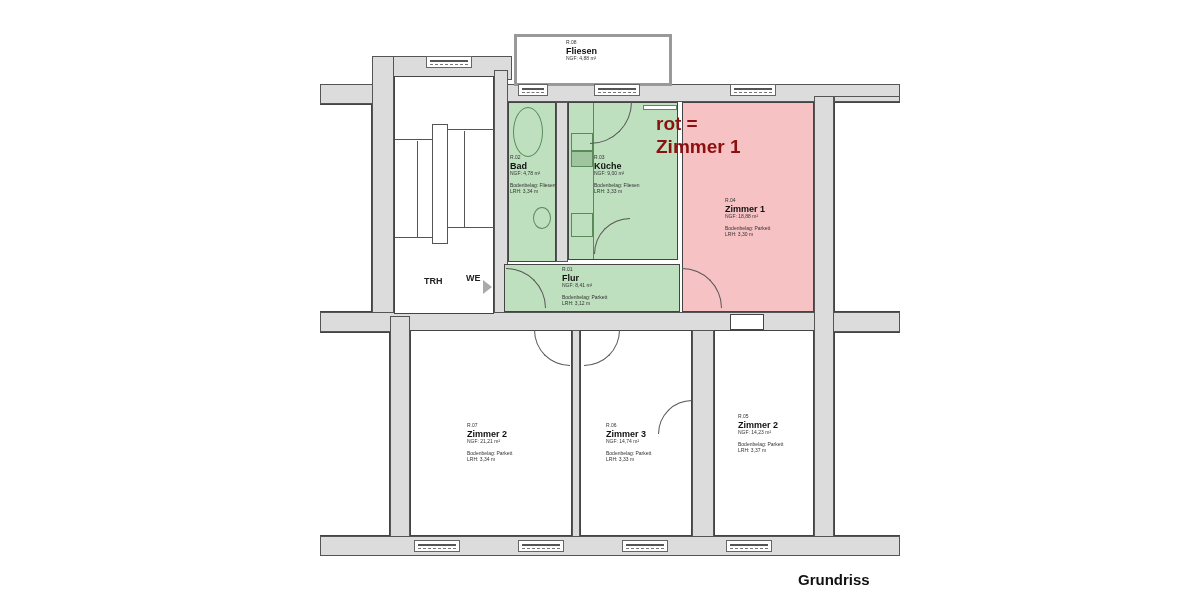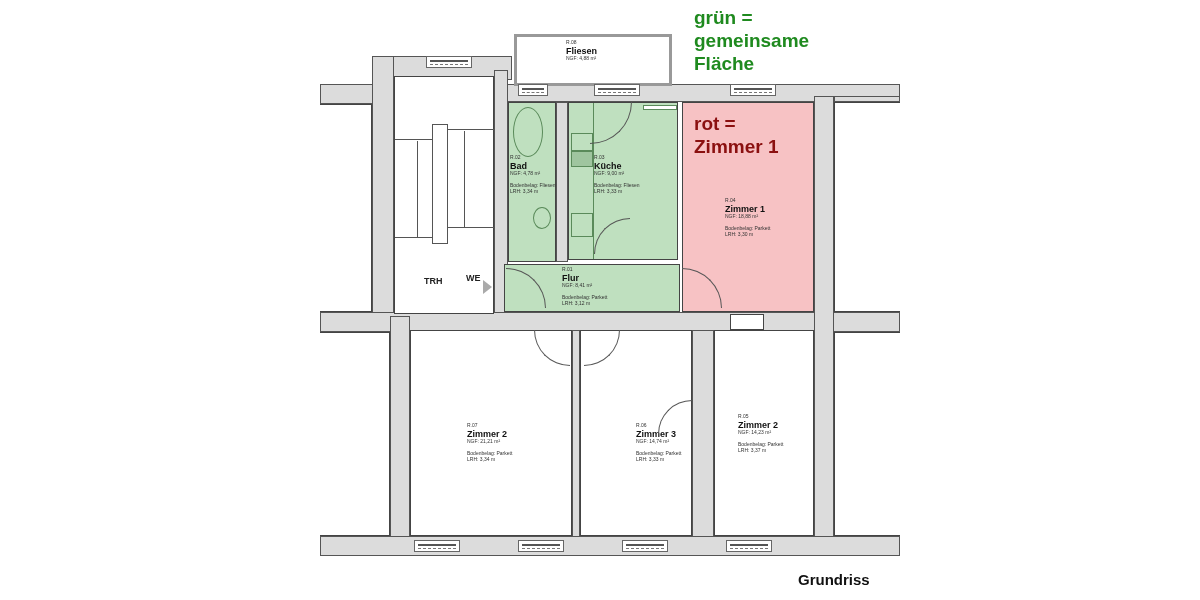--- a/index.html
+++ b/index.html
@@ -8,21 +8,21 @@
   .wall { position:absolute; background:#dcdcdc; border:1px solid #555; box-sizing:border-box; }
   .room { position:absolute; box-sizing:border-box; border:1.5px solid #444; background:#ffffff; }
   .room.green { background:#bfe0bf; }
   .room.red { background:#f7c2c4; }
   .label { position:absolute; color:#222; line-height:1.15; }
   .label .rno { font-size:5px; color:#333; }
   .label .rname { font-size:9px; font-weight:bold; color:#111; }
   .label .ngp { font-size:5px; color:#333; }
   .label .meta { font-size:5px; color:#333; margin-top:6px; }
   .legend-green { position:absolute; left:694px; top:6px; color:#1f8a1f; font-weight:bold; font-size:19px; line-height:23px; }
-  .legend-red { position:absolute; left:694px; top:112px; color:#8b1010; font-weight:bold; font-size:19px; line-height:23px; }
+  .legend-red { position:absolute; left:656px; top:112px; color:#8b1010; font-weight:bold; font-size:19px; line-height:23px; }
   .grundriss { position:absolute; left:798px; top:571px; font-weight:bold; font-size:15px; color:#111; }
   .window { position:absolute; width:46px; height:12px; background:#fff; border:1px solid #666; box-sizing:border-box; }
   .window::before { content:""; position:absolute; left:3px; right:3px; top:3px; height:2px; background:#555; }
   .window::after { content:""; position:absolute; left:3px; right:3px; bottom:2px; border-top:1px dashed #777; }
   .door-arc { position:absolute; border:1px solid #555; box-sizing:border-box; }
   .txt { position:absolute; font-weight:bold; font-size:9px; color:#222; }
 </style>
 </head>
 <body>
 
@@ -115,21 +115,21 @@
   <div class="label" style="left:467px;top:423px;">
     <div class="rno">R.07</div>
     <div class="rname">Zimmer 2</div>
     <div class="ngp">NGF: 21,21 m²</div>
     <div class="meta">Bodenbelag: Parkett</div>
     <div class="ngp">LRH: 3,34 m</div>
   </div>
   <div class="door-arc" style="left:534px;top:330px;width:36px;height:36px;border-radius:0 0 0 36px;border-top:none;border-right:none;"></div>
 
   <div class="room" style="left:580px;top:330px;width:112px;height:206px;"></div>
-  <div class="label" style="left:606px;top:423px;margin-left:30px;">
+  <div class="label" style="left:606px;top:423px;">
     <div class="rno">R.06</div>
     <div class="rname">Zimmer 3</div>
     <div class="ngp">NGF: 14,74 m²</div>
     <div class="meta">Bodenbelag: Parkett</div>
     <div class="ngp">LRH: 3,33 m</div>
   </div>
   <div class="door-arc" style="left:584px;top:330px;width:36px;height:36px;border-radius:0 0 36px 0;border-top:none;border-left:none;"></div>
   <div class="door-arc" style="left:658px;top:400px;width:34px;height:34px;border-radius:34px 0 0 0;border-bottom:none;border-right:none;"></div>
 
   <div class="room" style="left:714px;top:330px;width:100px;height:206px;"></div>
@@ -151,24 +151,19 @@
   <div class="window" style="left:426px;top:56px;"></div>
   <div class="window" style="left:594px;top:84px;"></div>
   <div class="window" style="left:730px;top:84px;"></div>
   <div class="window" style="left:518px;top:84px;width:30px;"></div>
 
   <div class="window" style="left:414px;top:540px;"></div>
   <div class="window" style="left:518px;top:540px;"></div>
   <div class="window" style="left:622px;top:540px;"></div>
   <div class="window" style="left:726px;top:540px;"></div>
 
-  <div class="legend-green">
-    <div>grün =</div>
-    <div>gemeinsame</div>
-    <div>Fläche</div>
-  </div>
   <div class="legend-red">
     <div>rot =</div>
     <div>Zimmer 1</div>
   </div>
 
   <div class="grundriss">Grundriss</div>
 </div>
 
 </body></html>

